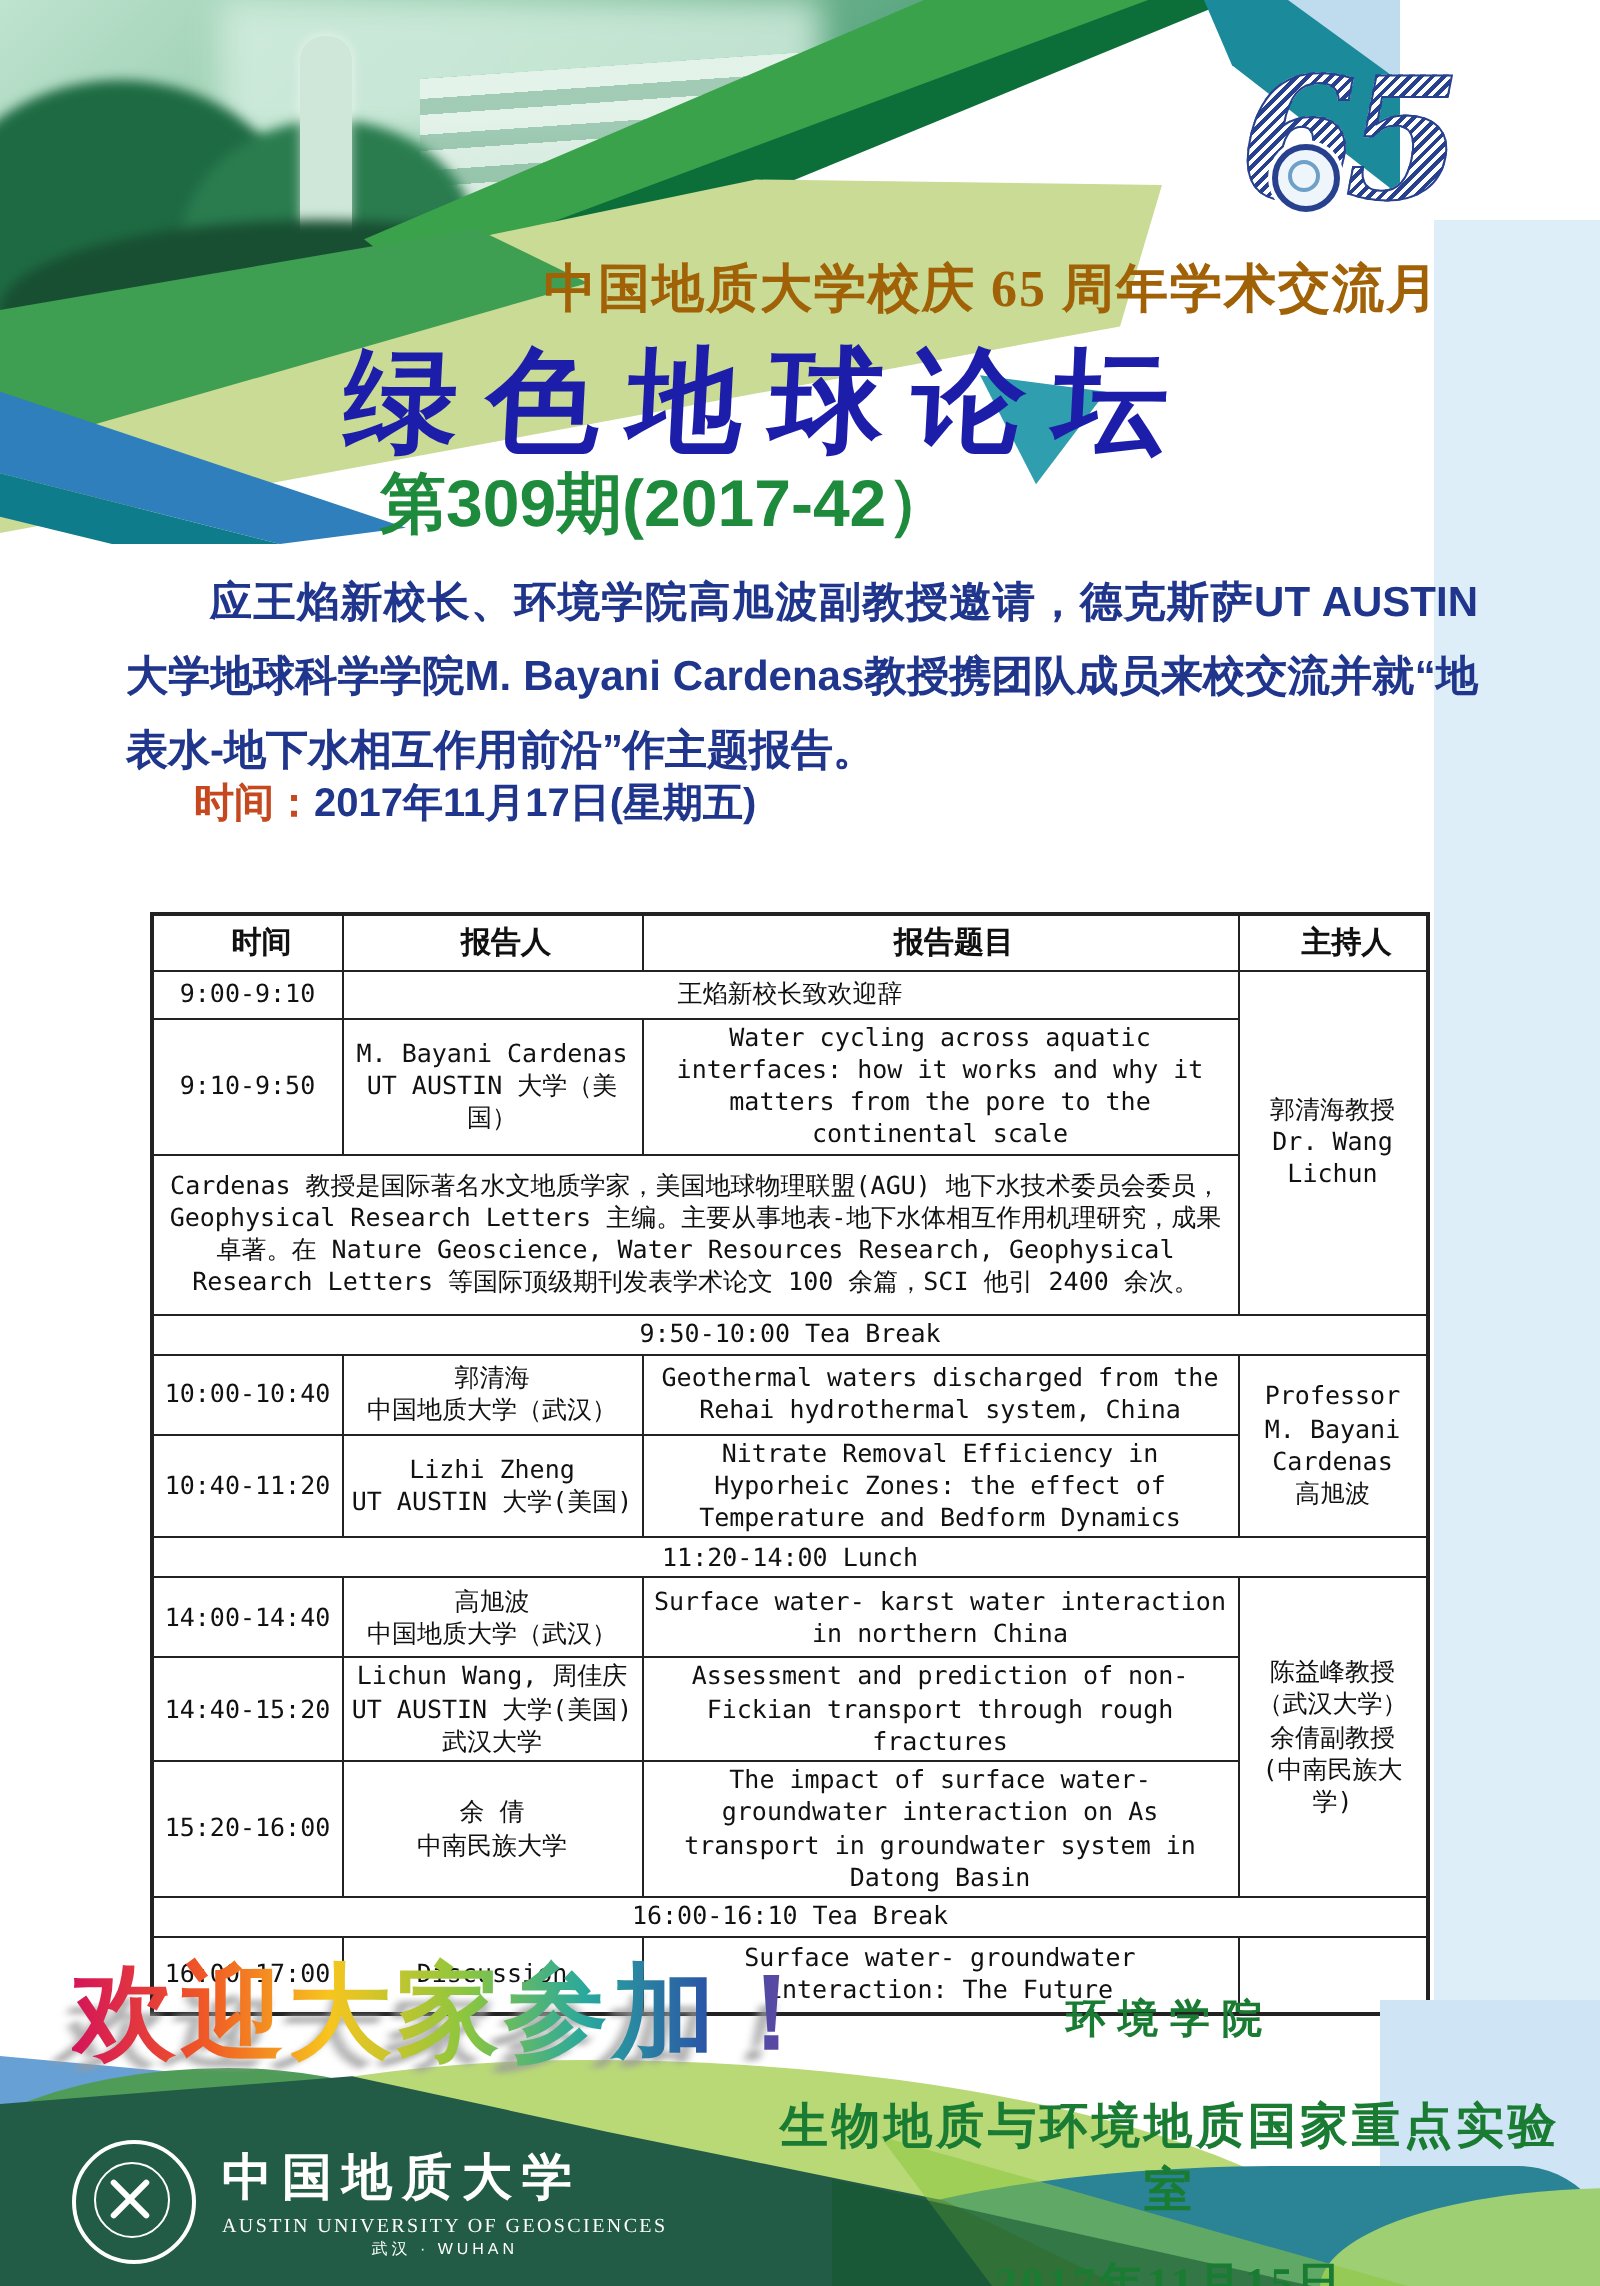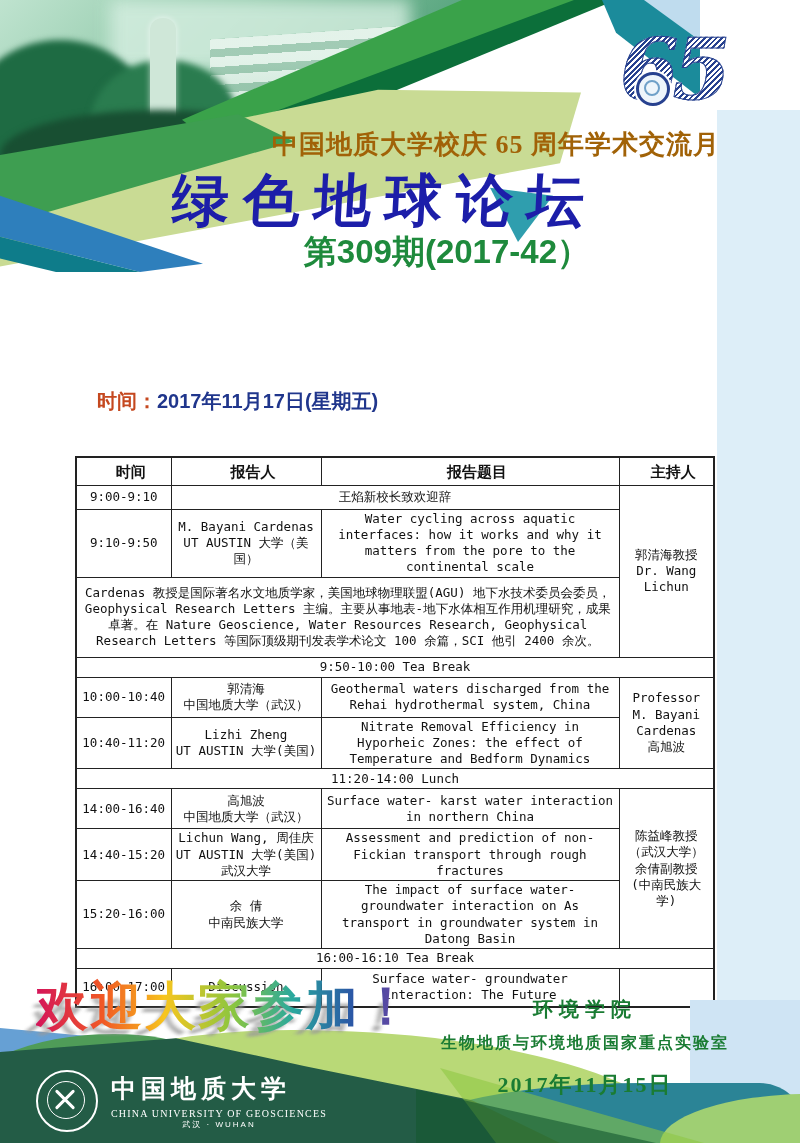--- a/index.html
+++ b/index.html
@@ -41,21 +41,21 @@
   .logo65 .seal65{position:absolute;left:16px;top:44px;width:28px;height:28px;border-radius:50%;
          background:#eef5fb;border:3px solid #27418f;box-shadow:0 0 0 2px #fff;}
   .logo65 .seal65:before{content:"";position:absolute;left:5px;top:5px;width:12px;height:12px;
          border:2px solid #6fa0c8;border-radius:50%;}
   
   .anniv{position:absolute;top:127px;left:55px;width:665px;text-align:right;
          font-family:"Liberation Serif",serif;font-weight:bold;font-size:26px;color:#a16207;letter-spacing:1px;}
   .forum-title{position:absolute;top:163px;left:150px;width:470px;text-align:center;
          font-weight:bold;font-size:57px;color:#1c1ea9;letter-spacing:14px;transform:skewX(-3deg);
          font-family:"DejaVu Serif",serif;}
-  .issue{position:absolute;top:230px;left:190px;width:400px;text-align:right;
+  .issue{position:absolute;top:230px;left:190px;width:400px;text-align:left;
          font-weight:bold;font-size:33px;color:#1e8a3c;font-family:"Liberation Sans",sans-serif;}
   
   .intro-para{position:absolute;left:63px;top:283px;width:676px;font-size:21px;font-weight:bold;
          color:#20368c;line-height:37px;text-align:justify;text-indent:2em;}
   .meta-line{position:absolute;left:97px;font-size:20px;font-weight:bold;color:#20368c;}
   .meta-time{top:388px;text-align:center;} .meta-venue{top:420px;}
   .meta-label{color:#c5481f;}
   
   .sched{position:absolute;left:75px;top:456px;width:638px;border-collapse:collapse;table-layout:fixed;
          background:#fff;color:#111;}
@@ -73,21 +73,21 @@
   
   .banner{position:absolute;left:36px;top:972px;height:70px;}
   .banner span{font-size:52px;font-weight:bold;letter-spacing:2px;font-family:"DejaVu Serif",serif;}
   .banner-shadow{position:absolute;left:-6px;top:10px;color:#9a9a9a;filter:blur(2px);opacity:.8;
          transform:scaleY(.75) skewX(-12deg);}
   .banner-fill{position:relative;
          background:linear-gradient(90deg,#d4145a,#f15a24 18%,#f7c51e 34%,#8cc63f 52%,#29a89e 68%,#2b55a6 84%,#7b3fa0);
          -webkit-background-clip:text;background-clip:text;color:transparent;}
   .orgs{position:absolute;left:390px;top:996px;width:390px;text-align:center;color:#1a7c33;font-weight:bold;}
   .org1{font-size:20px;letter-spacing:6px;}
-  .org2{font-size:16px;letter-spacing:2px;margin-top:10px;}
+  .org2{font-size:24px;letter-spacing:2px;margin-top:24px;}
   .org3{font-size:22px;letter-spacing:2px;margin-top:16px;font-family:Liberation Serif, serif;}
   
   .bt{position:absolute;}
   .bt-sky{left:0;top:1028px;width:330px;height:55px;background:#66a0d4;
          clip-path:polygon(0 0,100% 55%,100% 100%,0 100%);}
   .bt-pale-right{left:690px;top:1000px;width:110px;height:110px;background:#cfe4f4;}
   .bt-hill-mid{left:-40px;top:1034px;width:280px;height:70px;background:#4f9c58;
          border-radius:55% 45% 0 0/100% 80% 0 0;}
   .bt-hill-light{left:-40px;top:1030px;width:740px;height:130px;background:#b9d977;
          border-radius:45% 55% 0 0/100% 100% 0 0;}
@@ -139,20 +139,21 @@
     <div class="logo65">
       <span class="six5">65</span>
       <span class="seal65"></span>
     </div>
   </div>
 
   <div class="anniv">中国地质大学校庆 65 周年学术交流月</div>
   <div class="forum-title">绿色地球论坛</div>
   <div class="issue">第309期(2017-42）</div>
 
+  <div class="intro-para">应王焰新校长、环境学院高旭波副教授邀请，德克斯萨UT AUSTIN大学地球科学学院M. Bayani Cardenas教授携团队成员来校交流并就“地表水-地下水相互作用前沿”作主题报告。</div>
   <div class="meta-line meta-time">
     <span class="meta-label">时间：</span><span>2017年11月17日(星期五)</span>
   </div>
 
   <table class="sched">
     <colgroup>
         <col style="width:95px">
         <col style="width:150px">
         <col style="width:298px">
         <col style="width:95px">
@@ -196,21 +197,21 @@
     <tr class="rh-50">
       <td class="c-time">10:40-11:20</td>
       <td class="c-speaker pre">Lizhi Zheng
 UT AUSTIN 大学(美国)</td>
       <td class="c-title">Nitrate Removal Efficiency in Hyporheic Zones: the effect of Temperature and Bedform Dynamics</td>
     </tr>
     <tr class="rh-20">
       <td class="c-break" colspan="4">11:20-14:00 Lunch</td>
     </tr>
     <tr class="rh-40">
-      <td class="c-time">14:00-16:40</td>
+      <td class="c-time">14:00-14:40</td>
       <td class="c-speaker pre">高旭波
 中国地质大学（武汉）</td>
       <td class="c-title">Surface water- karst water interaction in northern China</td>
       <td class="c-host pre" rowspan="3">陈益峰教授
 （武汉大学）
 余倩副教授
 (中南民族大学)</td>
     </tr>
     <tr class="rh-50">
       <td class="c-time">14:40-15:20</td>
@@ -258,18 +259,18 @@
   </div>
 
   <div class="univ">
     <div class="seal">
       <div class="inner"></div>
       <div class="bar1"></div>
       <div class="bar2"></div>
     </div>
     <div>
       <div class="univ-cn">中国地质大学</div>
-      <div class="univ-en">CHINA UNIVERSITY OF GEOSCIENCES</div>
+      <div class="univ-en">AUSTIN UNIVERSITY OF GEOSCIENCES</div>
       <div class="univ-campus">武汉 · WUHAN</div>
     </div>
   </div>
 
 </div>
 
 </body></html>

